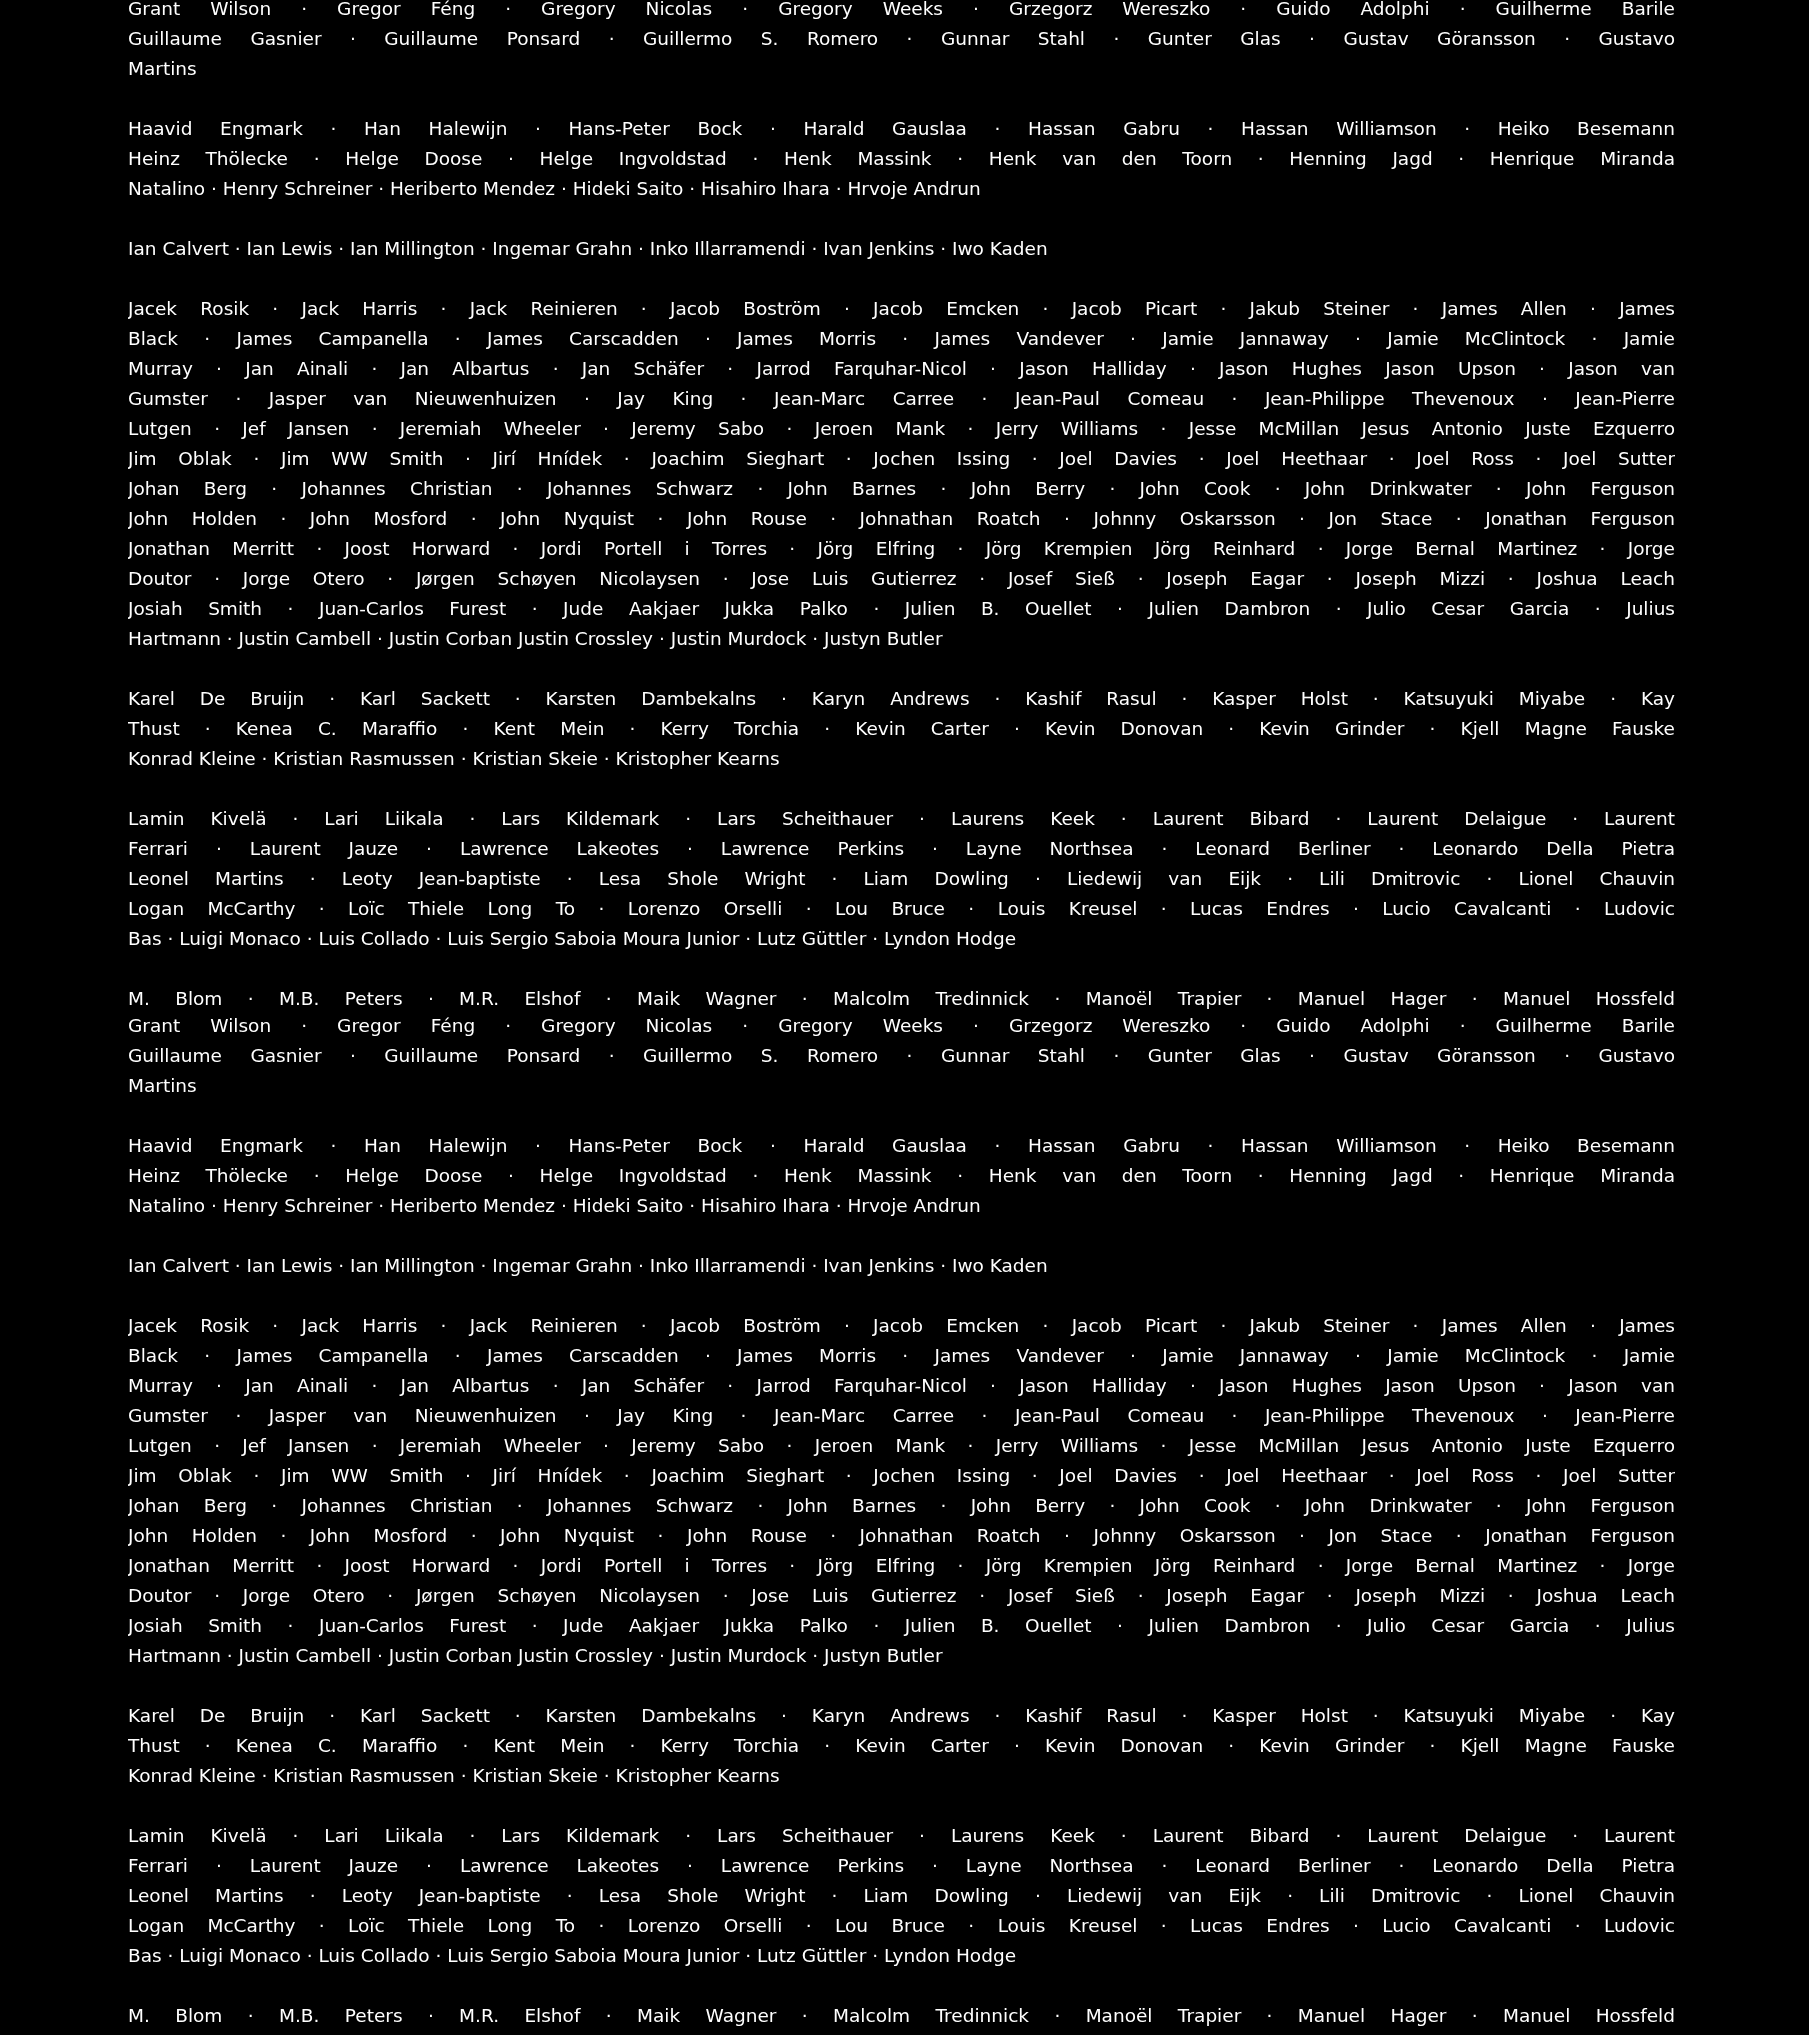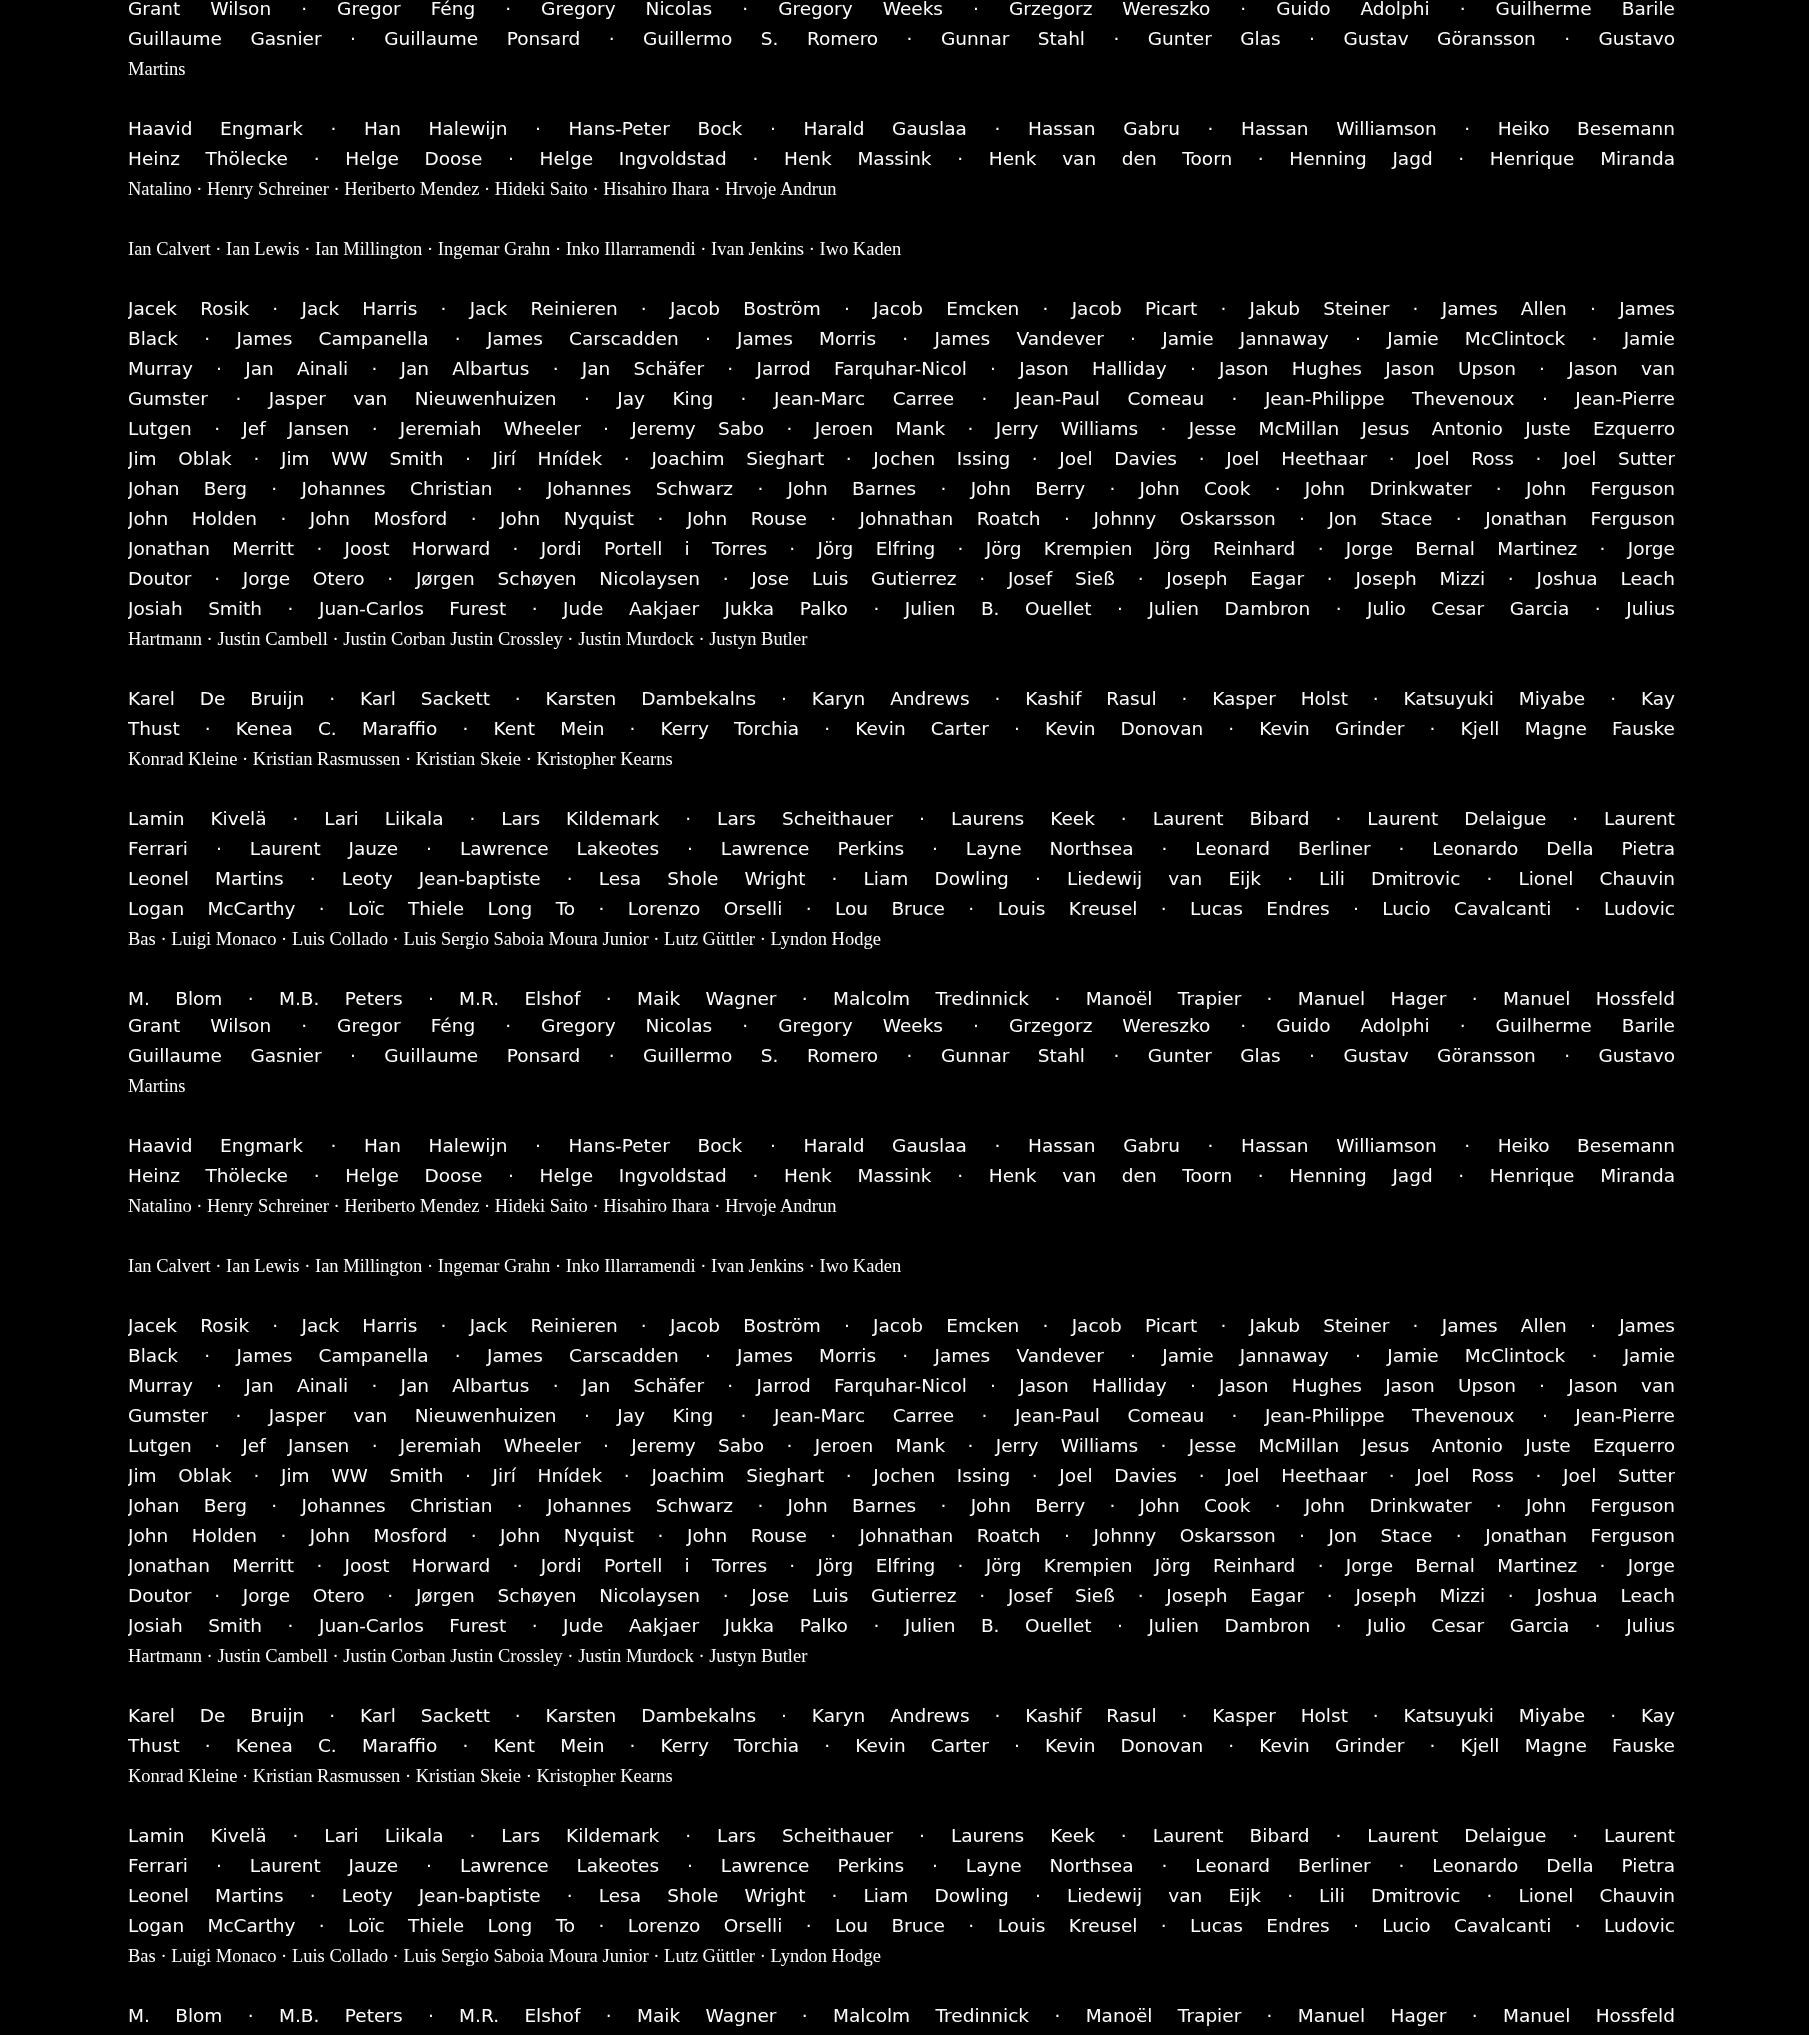--- a/index.html
+++ b/index.html
@@ -29,21 +29,20 @@
   .credits-group { margin: 0 0 30px 0; }
   .credits-group:last-child { margin-bottom: 0; }
   .cl {
     text-align: justify;
     text-align-last: justify;
     text-justify: inter-word;
     white-space: normal;
   }
   .cl.last {
     text-align-last: left;
-    font-family: Liberation Serif, serif;
   }
 </style>
 </head>
 <body>
 
 <div class="credits-copy copy-a">
   <div class="credits-group">
     <div class="cl">Grant Wilson · Gregor Féng · Gregory Nicolas · Gregory Weeks · Grzegorz Wereszko · Guido Adolphi · Guilherme Barile</div>
     <div class="cl">Guillaume Gasnier · Guillaume Ponsard · Guillermo S. Romero · Gunnar Stahl · Gunter Glas · Gustav Göransson · Gustavo</div>
     <div class="cl last">Martins</div>

